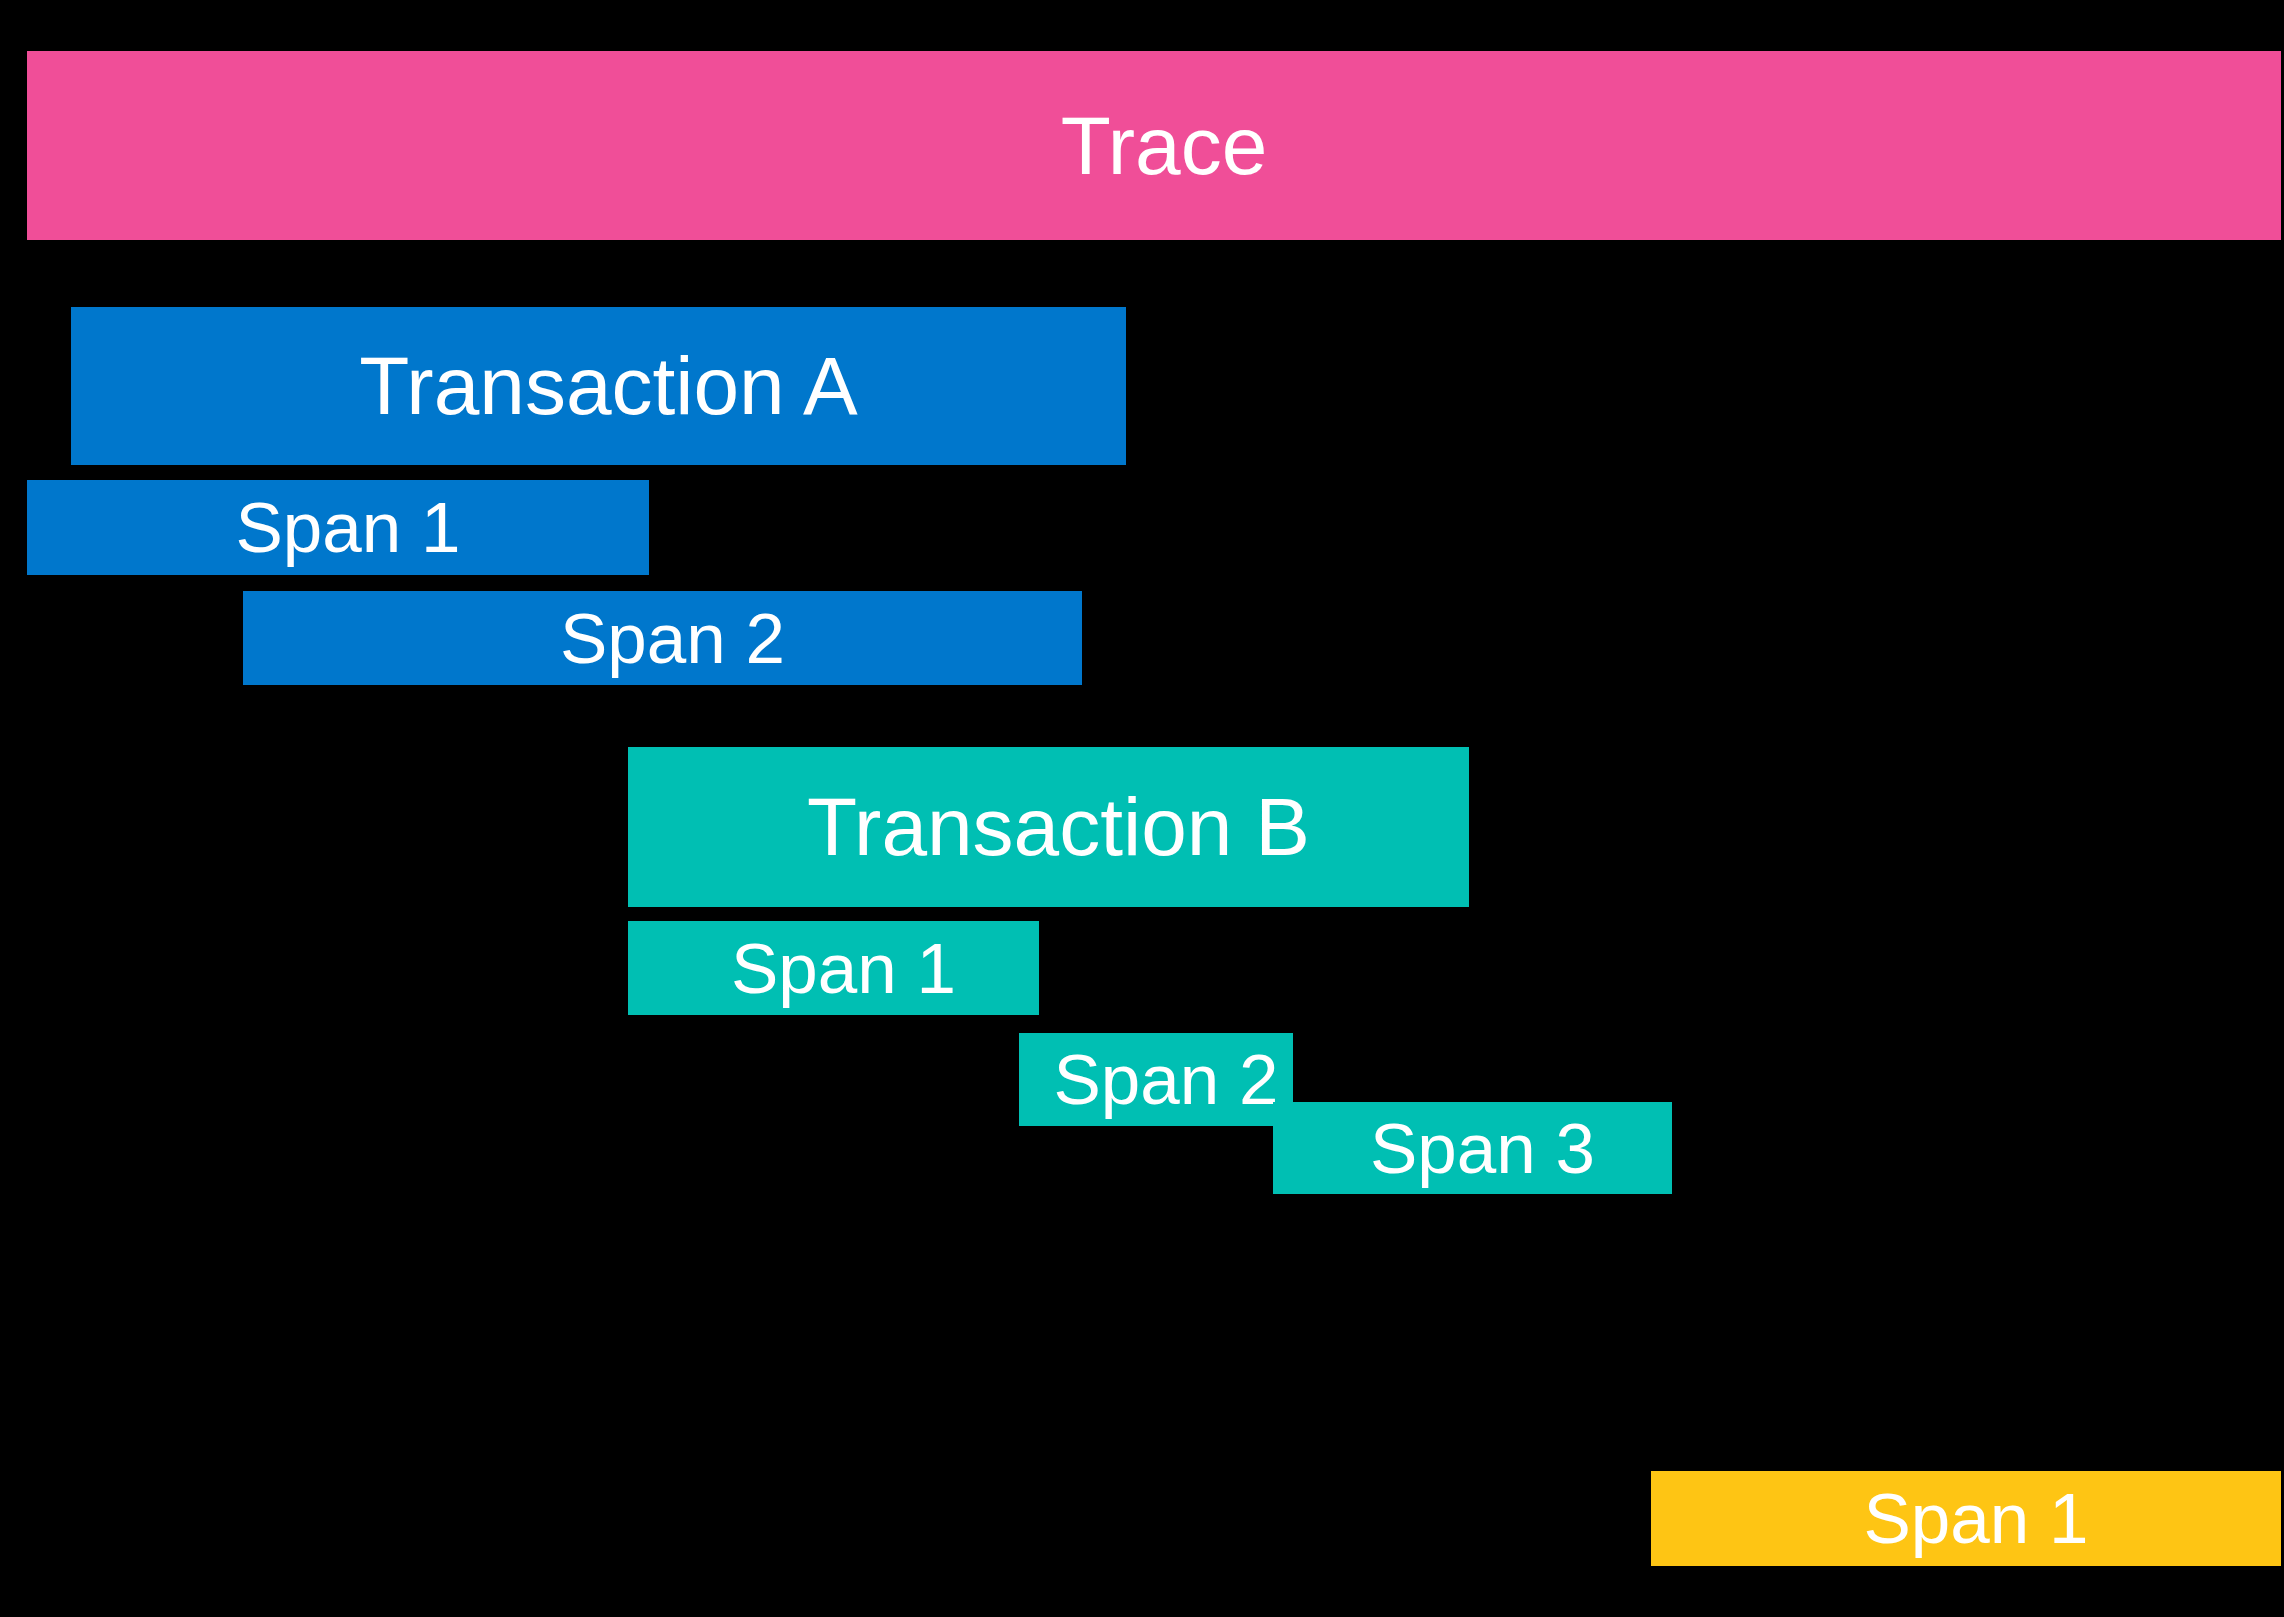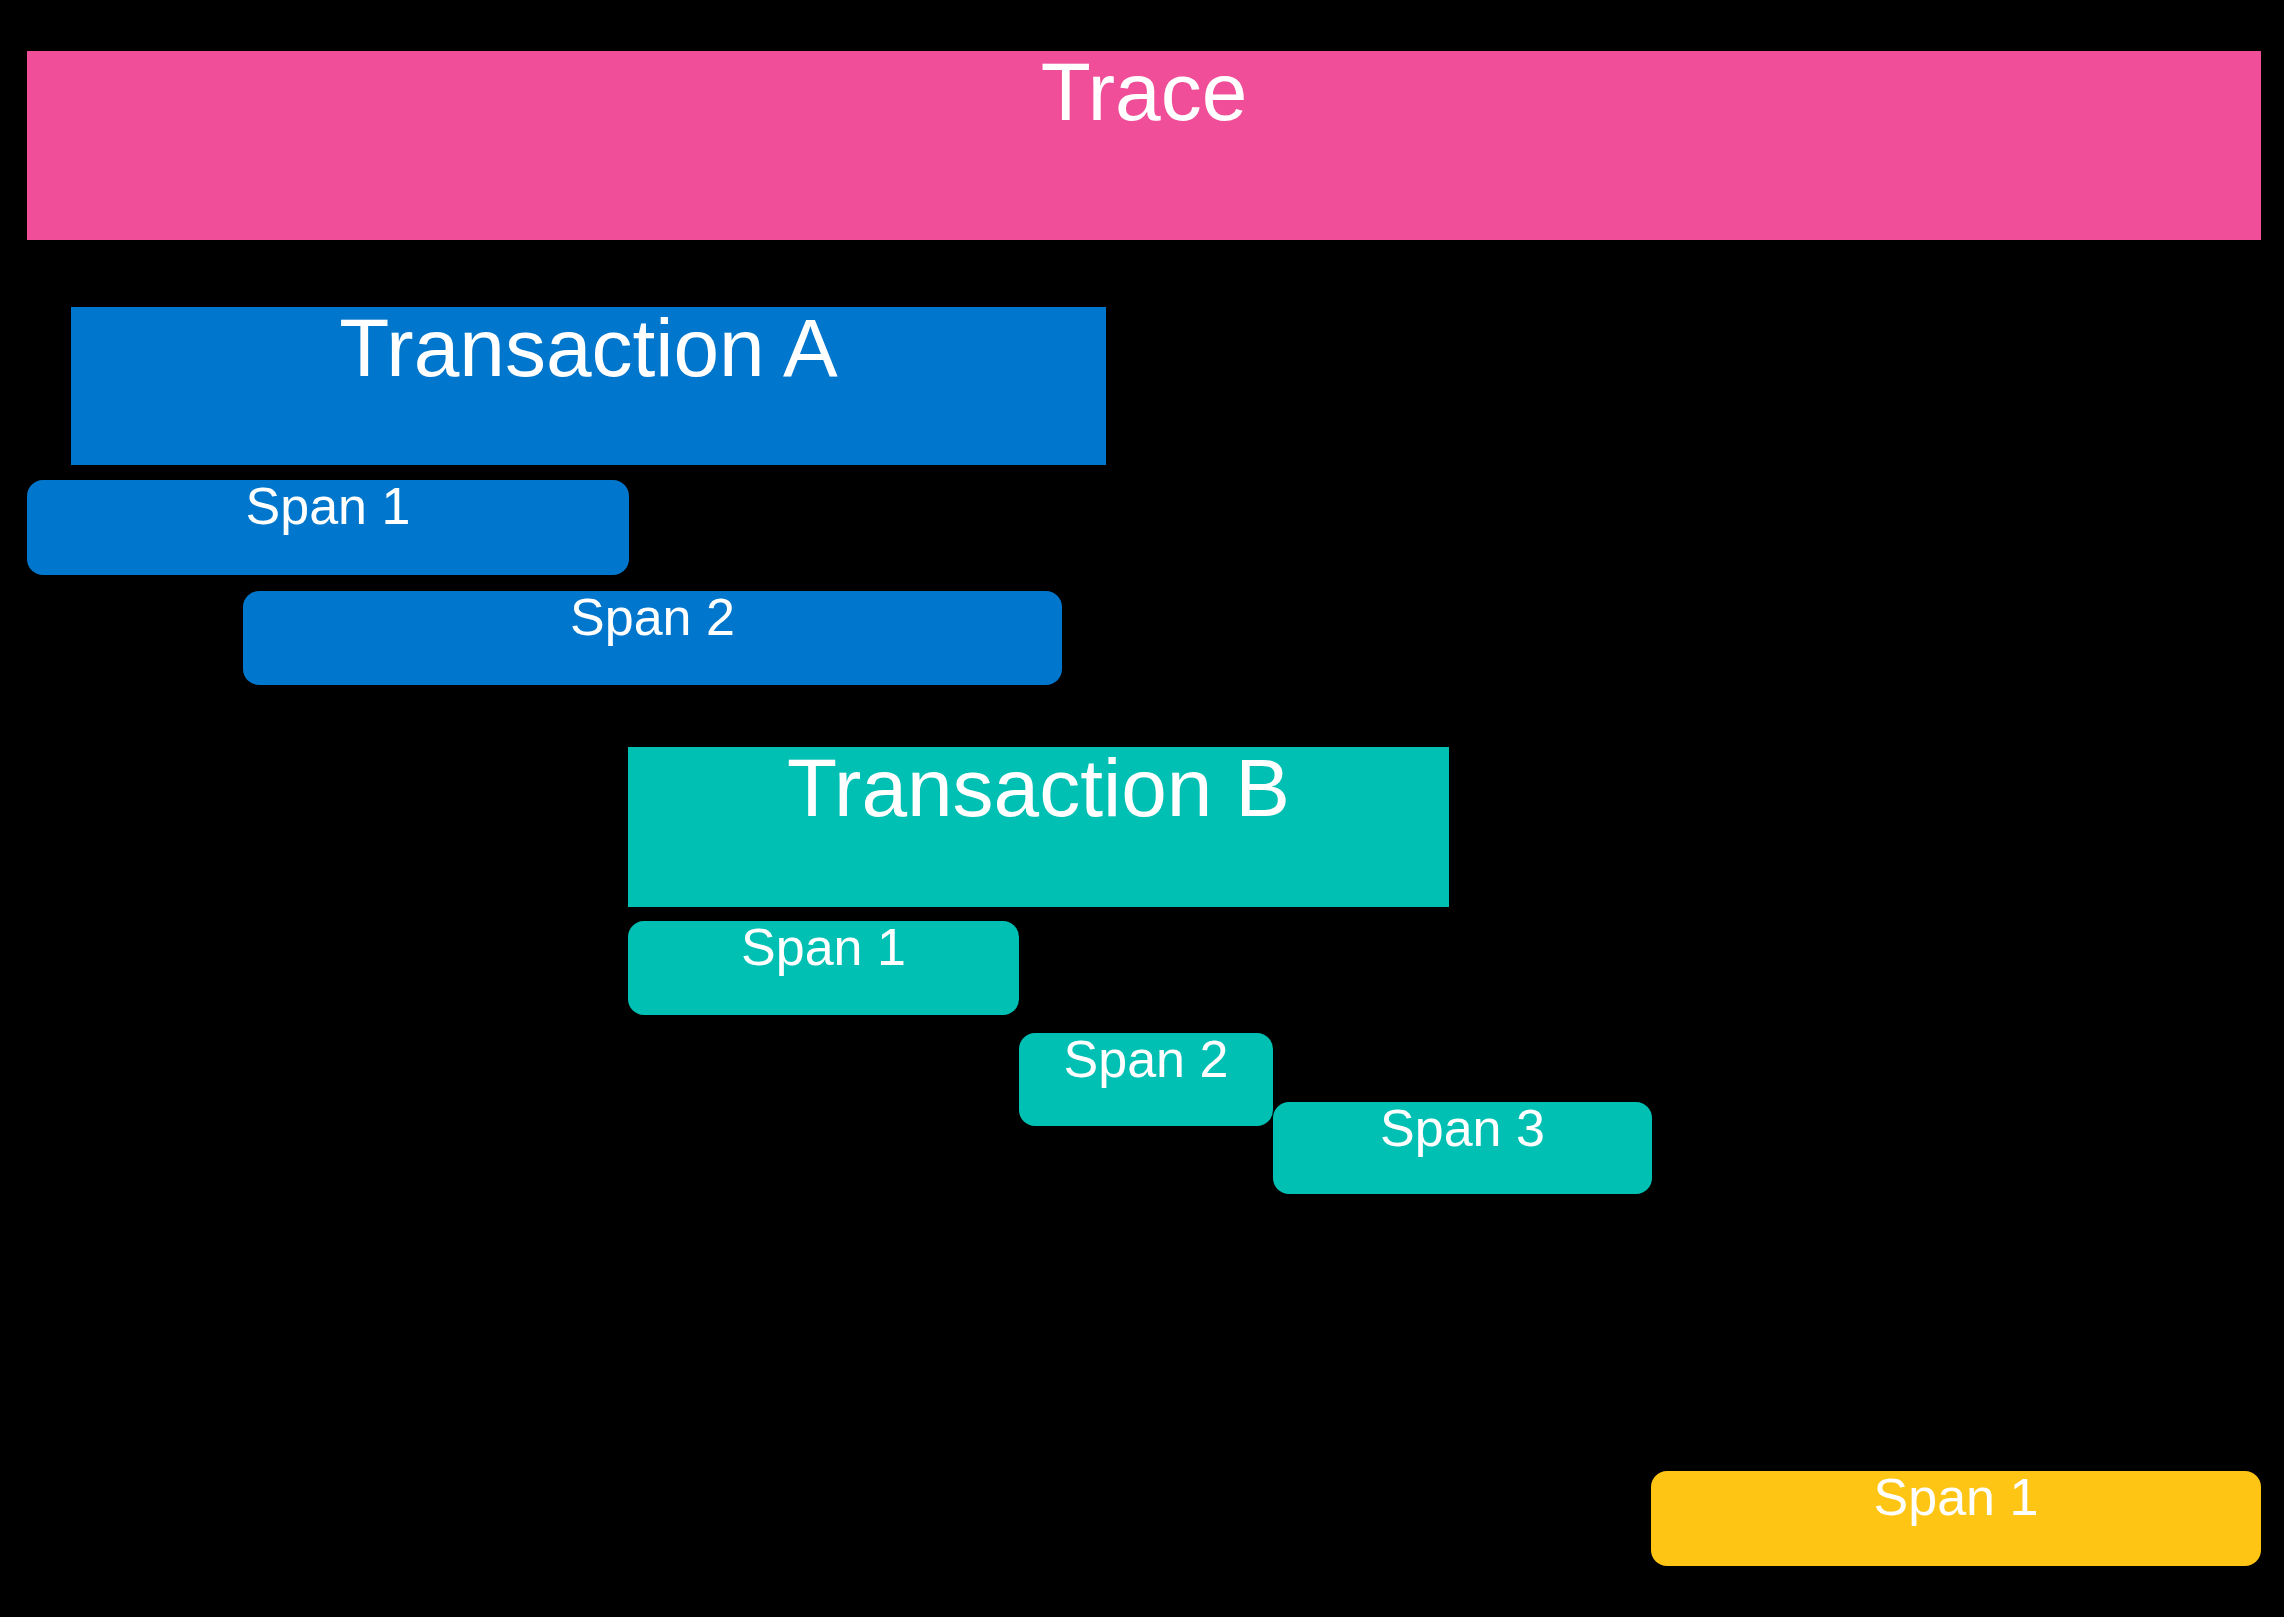--- a/index.html
+++ b/index.html
@@ -11,28 +11,30 @@
     position: relative;
     width: 2284px;
     height: 1618px;
     background: #000000;
     overflow: hidden;
     font-family: "Liberation Sans", "DejaVu Sans", sans-serif;
   }
   .bar {
     position: absolute;
     display: flex;
+    align-items: center;
     justify-content: center;
     color: #FFFFFF;
     font-weight: 500;
     line-height: 1;
     white-space: nowrap;
+    padding-left: 20px;
   }
   .tx-font   { font-size: 82px; }
-  .span-font { font-size: 52px; border-radius: 16px; }
+  .span-font { font-size: 71px; }
 
   
   #trace { left: 27px;   top: 51px;   width: 2234px; height: 189px; background: #F04E98; }
 
   
   #txA   { left: 27px;   top: 307px;  width: 1035px; height: 158px; background: #0077CC; margin-left: 44px; }
   #spA1  { left: 27px;   top: 480px;  width: 602px;  height: 95px; background: #0077CC; }
   #spA2  { left: 243px;  top: 591px;  width: 819px; height: 94px; background: #0077CC; }
 
   

